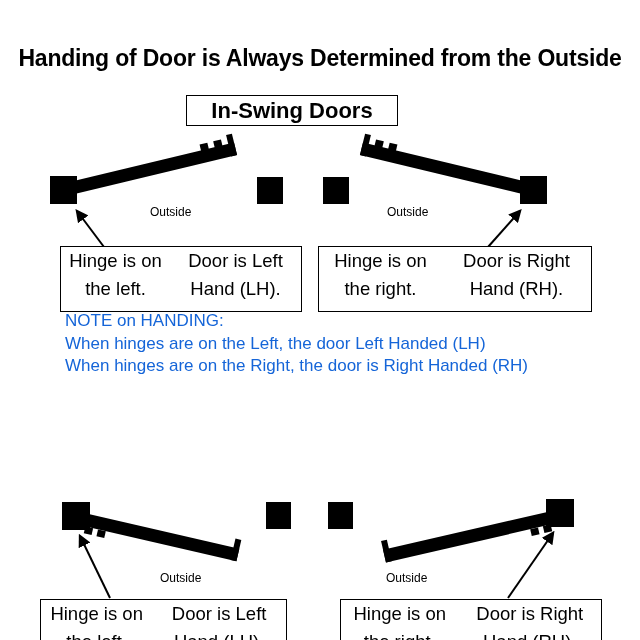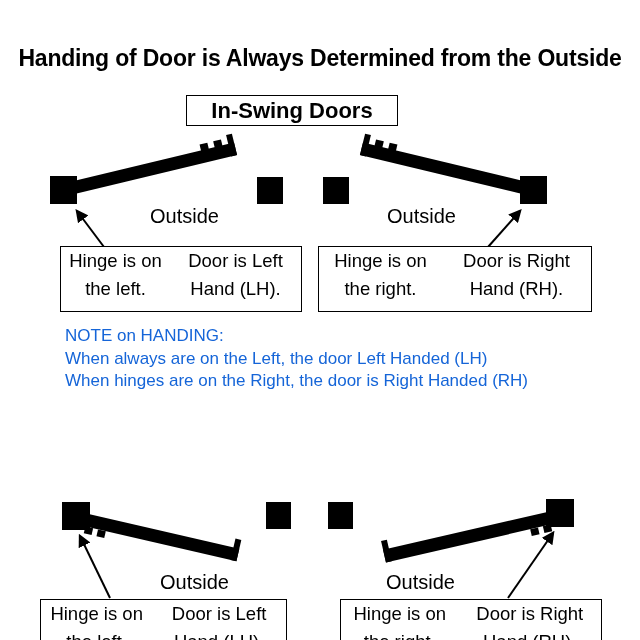--- a/index.html
+++ b/index.html
@@ -6,33 +6,33 @@
   .page{position:relative;width:640px;height:640px;background:#fff;overflow:hidden;
         font-family:"Liberation Sans", sans-serif;color:#000;margin-top:36px;}
   .title{position:absolute;top:9px;left:0;width:100%;text-align:center;
          font-size:23px;font-weight:bold;letter-spacing:-0.2px;}
   .svg-layer{position:absolute;left:0;top:0;width:640px;height:640px;}
   .hdr-box{position:absolute;border:1.5px solid #000;background:#fff;
            display:flex;align-items:center;justify-content:center;
            font-weight:bold;font-size:22px;z-index:2;}
   #hdr-inswing{left:186px;top:59px;width:210px;height:29px;}
   #hdr-outswing{left:203px;top:424px;width:215px;height:28px;}
-  .outside{position:absolute;font-size:20px;z-index:2;}
+  .outside{position:absolute;font-size:12px;z-index:2;}
   #outside-in-left{left:150px;top:169px;}
   #outside-in-right{left:387px;top:169px;}
   #outside-out-left{left:160px;top:535px;}
   #outside-out-right{left:386px;top:535px;}
   .info-box{position:absolute;border:1.5px solid #000;background:#fff;
             display:flex;justify-content:center;
             text-align:center;font-size:18.5px;line-height:28px;z-index:2;}
   #box-in-left{left:60px;top:210px;width:240px;height:64px;}
   #box-in-right{left:318px;top:210px;width:272px;height:64px;}
   #box-out-left{left:40px;top:563px;width:245px;height:66px;}
   #box-out-right{left:340px;top:563px;width:260px;height:66px;}
-  .note{position:absolute;left:65px;top:289px;color:#1565d8;
+  .note{position:absolute;left:65px;top:274px;color:#1565d8;
         font-size:17px;line-height:22.5px;z-index:2;}
   .door{fill:#000;}
 </style>
 </head>
 <body>
 
 <div class="page">
 
   <div class="title">Handing of Door is Always Determined from the Outside</div>
 
@@ -99,21 +99,21 @@
     <div>Hinge is on the left.</div>
     <div>Door is Left Hand (LH).</div>
   </div>
   <div class="info-box" id="box-in-right">
     <div>Hinge is on the right.</div>
     <div>Door is Right Hand (RH).</div>
   </div>
 
   <div class="note">
     <div>NOTE on HANDING:</div>
-    <div>When always are on the Left, the door Left Handed (LH)</div>
+    <div>When hinges are on the Left, the door Left Handed (LH)</div>
     <div>When hinges are on the Right, the door is Right Handed (RH)</div>
   </div>
 
 
   <div class="outside" id="outside-out-left">Outside</div>
   <div class="outside" id="outside-out-right">Outside</div>
 
   <div class="info-box" id="box-out-left">
     <div>Hinge is on the left.</div>
     <div>Door is Left Hand (LH).</div>

